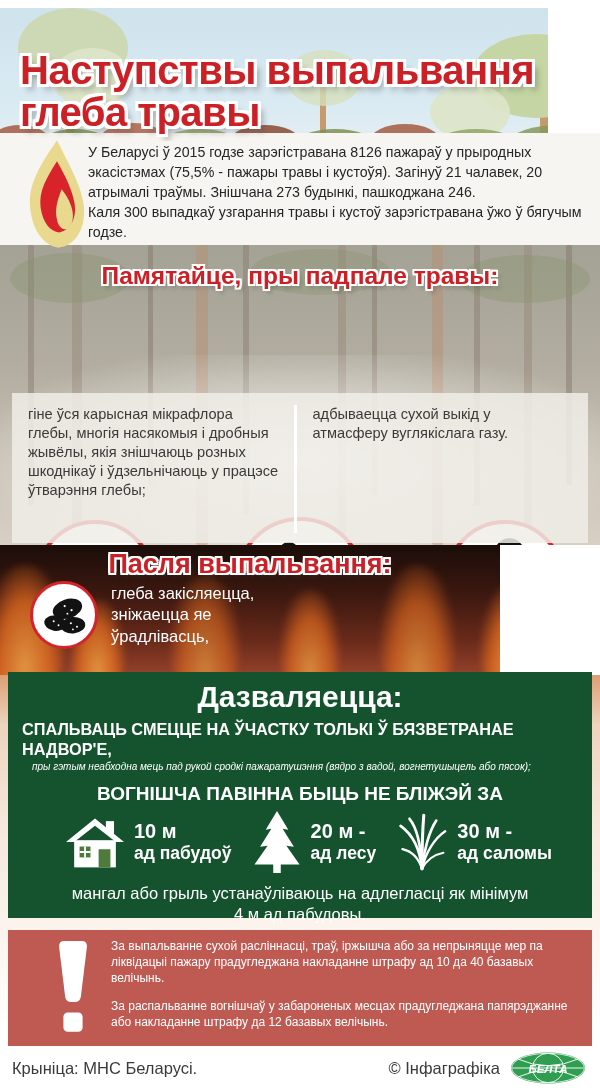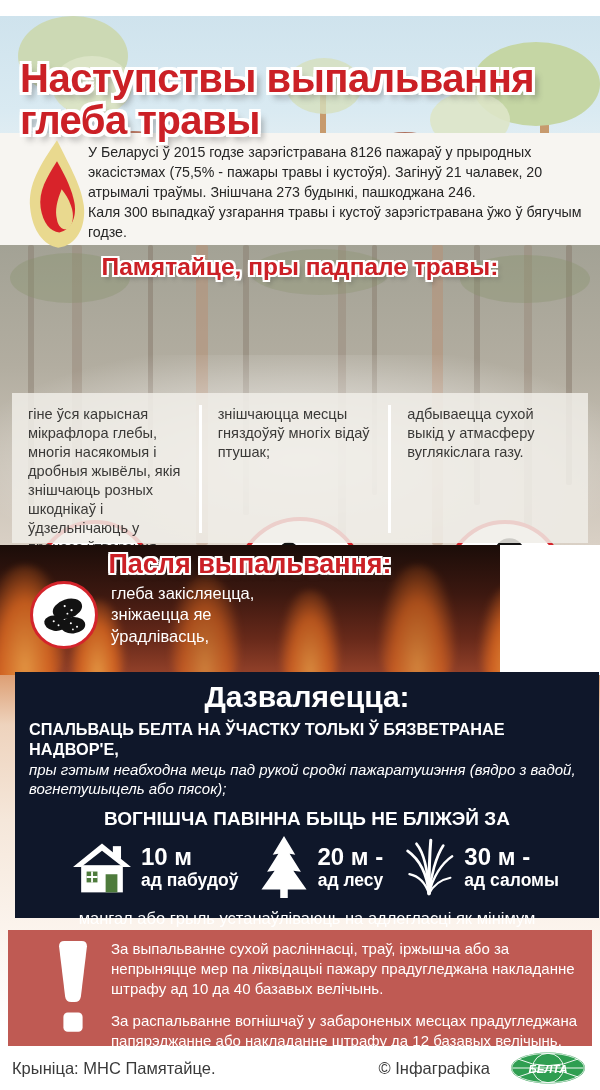--- a/index.html
+++ b/index.html
@@ -1,20 +1,20 @@
 <!DOCTYPE html>
 <html><head>
 <meta charset="utf-8">
 <style>
   html,body{margin:0;padding:0;background:#fff;}
   .page{position:relative;width:600px;height:1090px;overflow:hidden;
         font-family:"Liberation Sans","DejaVu Sans",sans-serif;background:#fff;}
 
   
-  .sec-header{position:absolute;top:16px;left:0;width:600px;height:133px;
+  .sec-header{position:absolute;top:8px;left:0;width:548px;height:133px;
     background:linear-gradient(180deg,#cfe3ed 0%,#d9eaf2 70%,#e3eef3 100%);overflow:hidden;}
   .tree-canopy{position:absolute;border-radius:50%;}
   .tree-trunk{position:absolute;background:#c79a6d;border-radius:2px;}
   .foliage-strip{position:absolute;left:0;bottom:0;width:600px;height:20px;overflow:hidden;}
   .blob{position:absolute;border-radius:50%;opacity:.85;}
   .main-title{position:relative;z-index:3;padding:14px 0 0 20px;
     color:#cb2026;font-weight:bold;font-size:40px;line-height:1.06;letter-spacing:-0.5px;
     text-shadow:-3px -3px 0 #fff,3px -3px 0 #fff,-3px 3px 0 #fff,3px 3px 0 #fff,
       -3px 0 0 #fff,3px 0 0 #fff,0 -3px 0 #fff,0 3px 0 #fff,5px 6px 6px rgba(70,70,70,.45);}
 
@@ -27,21 +27,21 @@
 
   
   .sec-forest{position:absolute;top:245px;left:0;width:600px;height:300px;
     background:linear-gradient(180deg,#a3a295 0%,#b2ada0 40%,#c8c1b5 72%,#d9d0c5 100%);overflow:hidden;}
   .trunk{position:absolute;top:0;border-radius:2px;}
   .forest-fog{position:absolute;left:0;top:110px;width:600px;height:190px;
     background:radial-gradient(ellipse at 50% 55%,rgba(255,255,255,.75) 0%,rgba(255,255,255,.25) 55%,rgba(255,255,255,0) 80%);}
   .sec-heading{position:relative;z-index:4;text-align:center;color:#cb2026;font-weight:bold;
     text-shadow:-2px -2px 0 #fff,2px -2px 0 #fff,-2px 2px 0 #fff,2px 2px 0 #fff,
       -2px 0 0 #fff,2px 0 0 #fff,0 -2px 0 #fff,0 2px 0 #fff,3px 4px 4px rgba(60,60,60,.4);}
-  .remember-heading{font-size:24.5px;margin:0;padding-top:8px;}
+  .remember-heading{font-size:24.5px;margin:0;padding-top:17px;}
   .icon-circle{position:absolute;background:#fff;border:4px solid #d4242b;border-radius:50%;
     z-index:2;display:flex;align-items:center;justify-content:center;box-sizing:border-box;}
   .circle-1{left:35px;top:275px;width:120px;height:120px;}
   .circle-2{left:235px;top:272px;width:130px;height:130px;}
   .circle-3{left:445px;top:275px;width:120px;height:120px;}
   .col-panel{position:absolute;left:12px;top:148px;width:576px;height:150px;
     background:rgba(240,237,232,.85);display:flex;box-sizing:border-box;padding:12px 10px 10px 16px;z-index:3;}
   .col{flex:1;color:#3b3a38;font-size:14.6px;line-height:1.3;padding-right:14px;}
   .col + .col{border-left:3px solid #fff;padding-left:16px;}
 
@@ -52,45 +52,45 @@
     background:radial-gradient(ellipse at 50% 85%,#f7a948 0%,#e06a20 45%,rgba(130,40,10,0) 78%);}
   .after-heading{font-size:27px;margin:0;padding-top:4px;}
   .after-row{position:absolute;left:0;top:36px;width:600px;display:flex;z-index:3;}
   .after-item{display:flex;align-items:center;}
   .after-item .icon-circle{position:static;flex:0 0 auto;}
   .after-text{color:#fff;font-size:16.5px;line-height:1.28;margin-left:13px;}
 
   
   .warm-band{position:absolute;top:675px;left:0;width:600px;height:415px;
     background:linear-gradient(180deg,#dd9f74 0%,#eed3bd 12%,#f5e7da 35%,#fbf3ec 60%,#ffffff 85%);}
-  .green-panel{position:absolute;top:672px;left:15px;width:584px;height:246px;
-    background:#0f172a;color:#fff;box-sizing:border-box;}
+  .green-panel{position:absolute;top:672px;left:8px;width:584px;height:246px;
+    background:#14532d;color:#fff;box-sizing:border-box;}
   .allowed-heading{text-align:center;font-size:30px;font-weight:bold;margin:8px 0 6px 0;}
   .allowed-bold{font-weight:bold;font-size:16.3px;line-height:1.2;padding:0 14px;}
-  .allowed-italic{font-style:italic;font-size:15px;line-height:1.25;padding:2px 14px 0 14px;}
+  .allowed-italic{font-style:italic;font-size:10px;line-height:1.25;padding:2px 14px 0 24px;}
   .distance-heading{text-align:center;font-weight:bold;font-size:19px;margin-top:9px;}
   .distances{display:flex;justify-content:space-between;padding:6px 40px 0 58px;}
   .distance-item{display:flex;align-items:center;}
   .distance-text{margin-left:10px;font-weight:bold;line-height:1.15;}
-  .distance-value{font-size:24px;}
+  .distance-value{font-size:20px;}
   .distance-label{font-size:17.5px;text-align:right;}
   .allowed-note{text-align:center;font-size:16.5px;line-height:1.3;max-width:470px;margin:10px auto 0 auto;}
 
   
   .red-panel{position:absolute;top:930px;left:8px;width:584px;height:116px;background:#bf5a53;}
   .excl-icon{position:absolute;left:44px;top:11px;}
-  .fines-text{position:absolute;left:103px;right:14px;top:9px;color:#fff;font-size:15px;line-height:1.32;}
+  .fines-text{position:absolute;left:103px;right:14px;top:9px;color:#fff;font-size:12px;line-height:1.32;}
   .fines-text p{margin:0 0 13px 0;}
 
   
   .sec-footer{position:absolute;top:1046px;left:0;width:600px;height:44px;background:#fff;
     display:flex;align-items:center;justify-content:space-between;padding:0 12px;box-sizing:border-box;}
   .footer-source{color:#3a3a3a;font-size:16.5px;}
   .footer-credit{display:flex;align-items:center;}
-  .footer-credit span{color:#3a3a3a;font-size:16.5px;margin-right:18px;}
+  .footer-credit span{color:#3a3a3a;font-size:16.5px;margin-right:8px;}
 </style>
 </head>
 <body>
 
 <div class="page">
 
   <div class="sec-header">
     <div>
       <div class="tree-trunk" style="left:66px;top:40px;width:8px;height:93px;"></div>
       <div class="tree-canopy" style="left:18px;top:0px;width:110px;height:80px;background:#ccd9b4;"></div>
@@ -182,21 +182,20 @@
         <circle cx="42" cy="73" r="8" fill="#121212"></circle>
         <circle cx="36" cy="69" r="5" fill="#121212"></circle>
         <circle cx="48" cy="69" r="5" fill="#121212"></circle>
         <circle cx="30" cy="91" r="6" fill="#121212"></circle>
         <circle cx="26" cy="88" r="3.5" fill="#121212"></circle>
       </svg>
     </div>
 
     <div class="col-panel">
       <div class="col">гіне ўся карысная мікрафлора глебы, многія насякомыя і дробныя жывёлы, якія знішчаюць розных шкоднікаў і ўдзельнічаюць у працэсе ўтварэння глебы;</div>
-      <div class="col">знішчаюцца месцы гняздоўяў многіх відаў птушак;</div>
       <div class="col">адбываецца сухой выкід у атмасферу вуглякіслага газу.</div>
     </div>
   </div>
 
   <div class="sec-fire">
     <div>
       <div class="flame" style="left:-15px;width:80px;height:120px;"></div>
       <div class="flame" style="left:70px;width:55px;height:85px;"></div>
       <div class="flame" style="left:170px;width:70px;height:110px;opacity:.6;"></div>
       <div class="flame" style="left:280px;width:60px;height:95px;opacity:.7;"></div>
@@ -226,21 +225,21 @@
         </div>
         <div class="after-text">глеба закісляецца, зніжаецца яе ўрадлівасць,</div>
       </div>
     </div>
   </div>
 
   <div class="warm-band"></div>
 
   <div class="green-panel">
     <div class="allowed-heading">Дазваляецца:</div>
-    <div class="allowed-bold">СПАЛЬВАЦЬ БЕЛТА НА ЎЧАСТКУ ТОЛЬКІ Ў БЯЗВЕТРАНАЕ НАДВОР'Е,</div>
+    <div class="allowed-bold">СПАЛЬВАЦЬ СМЕЦЦЕ НА ЎЧАСТКУ ТОЛЬКІ Ў БЯЗВЕТРАНАЕ НАДВОР'Е,</div>
     <div class="allowed-italic">пры гэтым неабходна мець пад рукой сродкі пажаратушэння (вядро з вадой, вогнетушыцель або пясок);</div>
     <div class="distance-heading">ВОГНІШЧА ПАВІННА БЫЦЬ НЕ БЛІЖЭЙ ЗА</div>
     <div class="distances">
       <div class="distance-item">
         <svg width="58" height="52" viewBox="0 0 64 56">
           <rect x="44" y="5" width="9" height="14" fill="#fff"></rect>
           <path d="M0 28 L32 2 L64 28 L55 28 L32 10 L9 28 Z" fill="#fff"></path>
           <rect x="9" y="26" width="46" height="30" fill="#fff"></rect>
           <rect x="36" y="36" width="13" height="20" fill="#4e7b3c"></rect>
           <rect x="15" y="33" width="12" height="12" fill="#4e7b3c"></rect>
@@ -289,21 +288,21 @@
         <rect x="9" y="82" width="22" height="22" rx="5" fill="#fff"></rect>
       </svg>
     </div>
     <div class="fines-text">
       <p>За выпальванне сухой расліннасці, траў, іржышча або за непрыняцце мер па ліквідацыі пажару прадугледжана накладанне штрафу ад 10 да 40 базавых велічынь.</p>
       <p>За распальванне вогнішчаў у забароненых месцах прадугледжана папярэджанне або накладанне штрафу да 12 базавых велічынь.</p>
     </div>
   </div>
 
   <div class="sec-footer">
-    <div class="footer-source">Крыніца: МНС Памятайце.</div>
+    <div class="footer-source">Крыніца: МНС Беларусі.</div>
     <div class="footer-credit">
       <span>© Інфаграфіка</span>
       <svg width="80" height="34" viewBox="0 0 100 44">
         <ellipse cx="50" cy="22" rx="48" ry="20" fill="#2f9e51"></ellipse>
         <ellipse cx="50" cy="22" rx="47" ry="19" fill="none" stroke="#fff" stroke-width="1"></ellipse>
         <ellipse cx="50" cy="22" rx="20" ry="19" fill="none" stroke="#fff" stroke-width="1.2"></ellipse>
         <path d="M4 22 H96" stroke="#fff" stroke-width="1.2"></path>
         <path d="M10 10 Q50 28 90 10 M10 34 Q50 16 90 34" stroke="#fff" stroke-width="1.2" fill="none"></path>
         <text x="50" y="28" text-anchor="middle" font-size="15" font-weight="bold" font-style="italic" fill="#fff" font-family="Liberation Sans, sans-serif">БЕЛТА</text>
       </svg>

